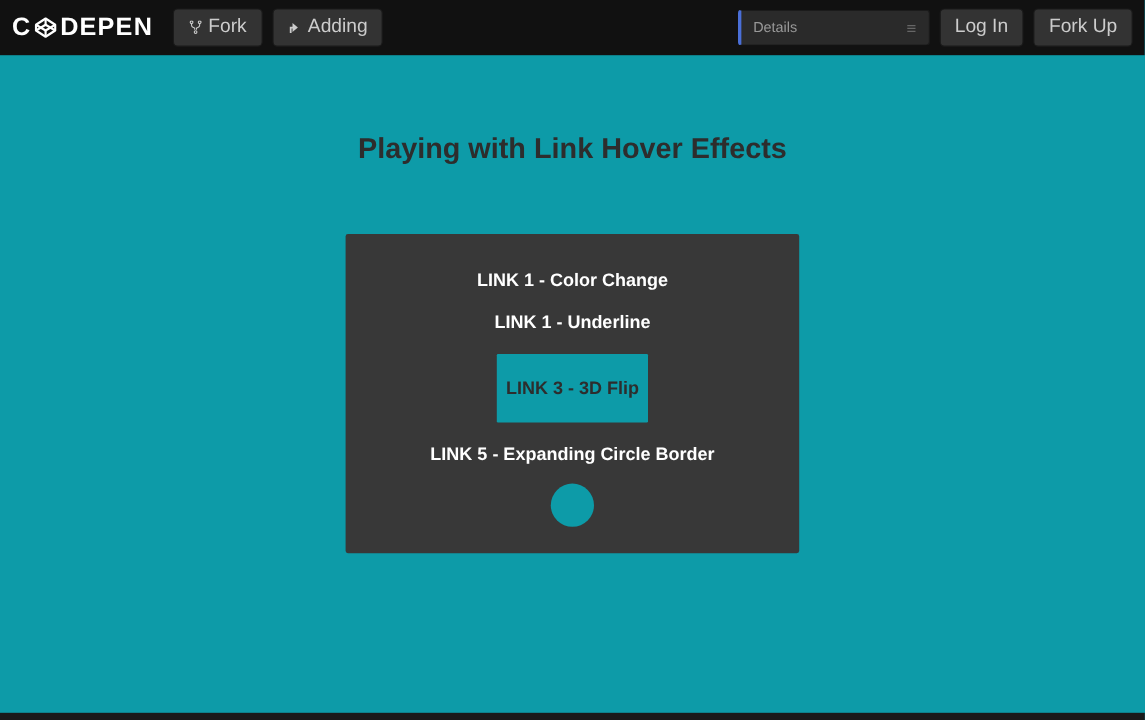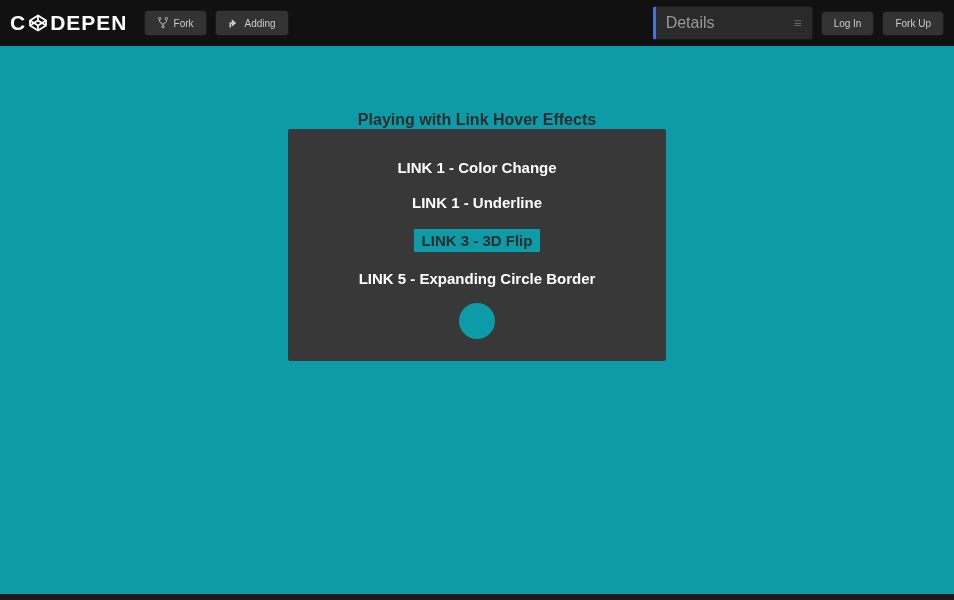--- a/index.html
+++ b/index.html
@@ -38,42 +38,42 @@
       width: 22px;
       height: 22px;
       margin: 0 1px;
     }
     .btn {
       background: #333;
       border: 1px solid #1a1a1a;
       color: #ccc;
       padding: 6px 12px;
       border-radius: 4px;
-      font-size: 10px;
+      font-size: 16px;
       cursor: pointer;
       display: flex;
       align-items: center;
       gap: 5px;
     }
     .btn svg {
       width: 12px;
       height: 12px;
       fill: #ccc;
     }
     .spacer {
       flex: 1;
     }
     .details-select {
       background: #2a2a2a;
       border: 1px solid #1a1a1a;
       border-left: 3px solid #4a6fd8;
       color: #999;
       padding: 7px 30px 7px 10px;
       border-radius: 3px;
-      font-size: 16px;
+      font-size: 12px;
       width: 160px;
       position: relative;
     }
     .details-select::after {
       content: "≡";
       position: absolute;
       right: 10px;
       top: 50%;
       transform: translateY(-50%);
       color: #666;
@@ -81,44 +81,46 @@
     }
     .content {
       display: flex;
       flex-direction: column;
       align-items: center;
       padding-top: 65px;
       height: calc(100% - 52px);
     }
     .title {
       color: #2d2d2d;
-      font-size: 16px;
+      font-size: 24px;
       font-weight: bold;
+      margin-bottom: 30px;
     }
     .link-box {
       background: #383838;
       width: 378px;
       padding: 30px 18px 22px 18px;
       display: flex;
       flex-direction: column;
       align-items: center;
       gap: 18px;
       border-radius: 2px;
+      margin-top: 26px;
     }
     .link-item {
       color: #fff;
       font-weight: bold;
       font-size: 15px;
       cursor: pointer;
       text-align: center;
     }
     .link-3d {
       background: #0d9ba8;
       color: #2d2d2d;
-      padding: 3px 8px;
+      padding: 20px 8px;
       font-weight: bold;
       font-size: 15px;
       border-radius: 1px;
     }
     .link-5-wrap {
       display: flex;
       flex-direction: column;
       align-items: center;
       gap: 16px;
     }

